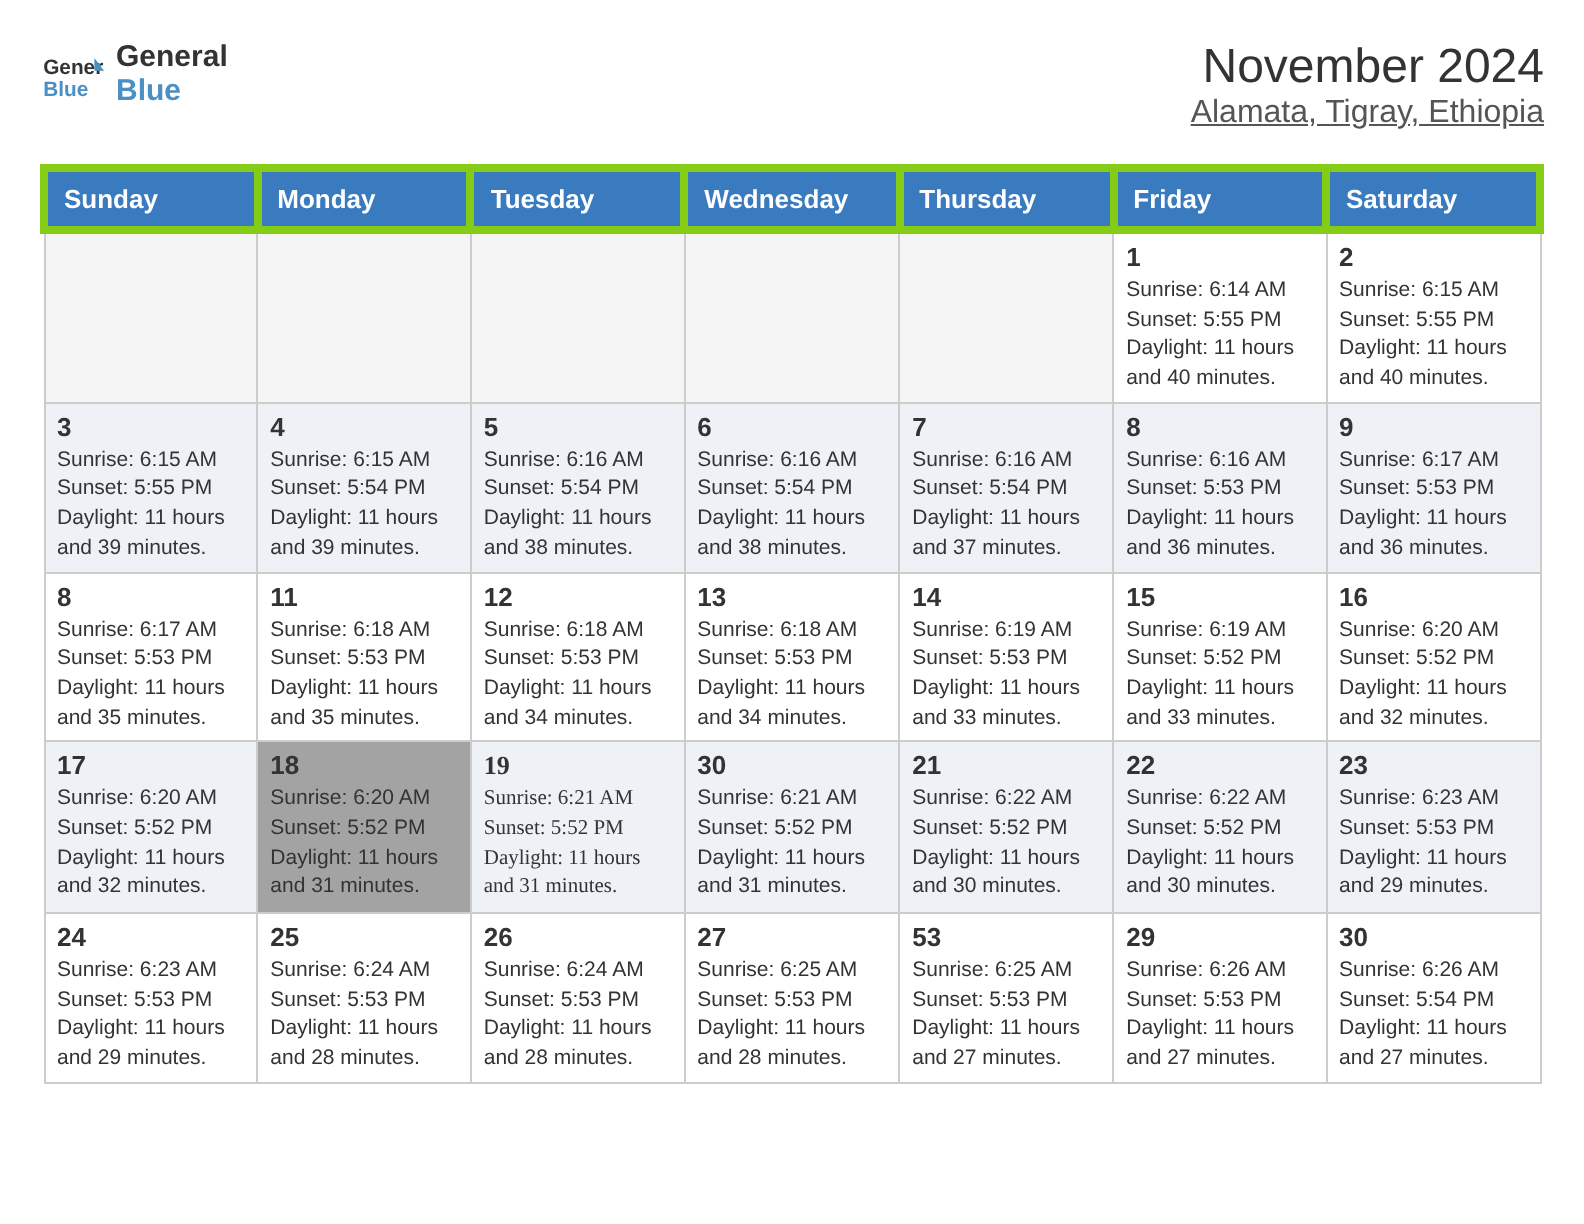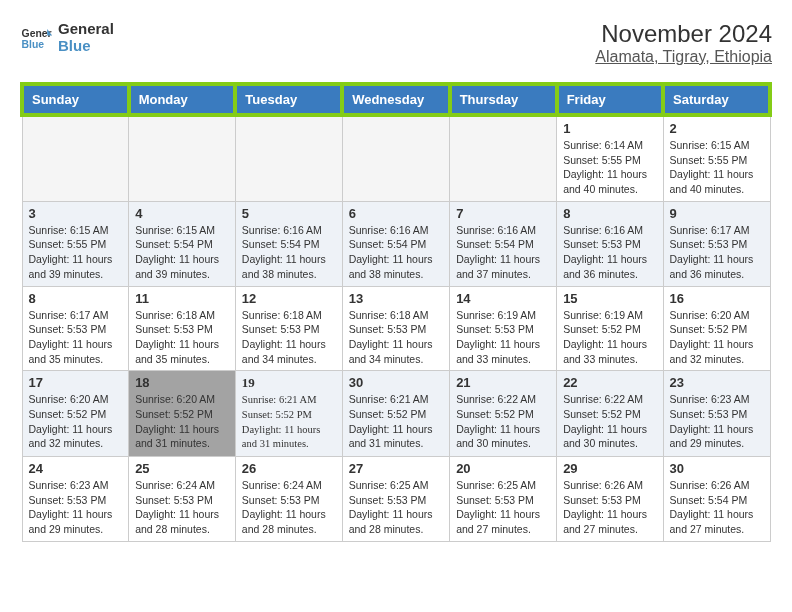--- a/index.html
+++ b/index.html
@@ -233,21 +233,21 @@
         </td>
         <td>
           <span class="day-num">26</span>
           <div class="day-info">Sunrise: 6:24 AM<br>Sunset: 5:53 PM<br>Daylight: 11 hours<br>and 28 minutes.</div>
         </td>
         <td>
           <span class="day-num">27</span>
           <div class="day-info">Sunrise: 6:25 AM<br>Sunset: 5:53 PM<br>Daylight: 11 hours<br>and 28 minutes.</div>
         </td>
         <td>
-          <span class="day-num">20</span>
+          <span class="day-num">53</span>
           <div class="day-info">Sunrise: 6:25 AM<br>Sunset: 5:53 PM<br>Daylight: 11 hours<br>and 27 minutes.</div>
         </td>
         <td>
           <span class="day-num">29</span>
           <div class="day-info">Sunrise: 6:26 AM<br>Sunset: 5:53 PM<br>Daylight: 11 hours<br>and 27 minutes.</div>
         </td>
         <td>
           <span class="day-num">30</span>
           <div class="day-info">Sunrise: 6:26 AM<br>Sunset: 5:54 PM<br>Daylight: 11 hours<br>and 27 minutes.</div>
         </td>

